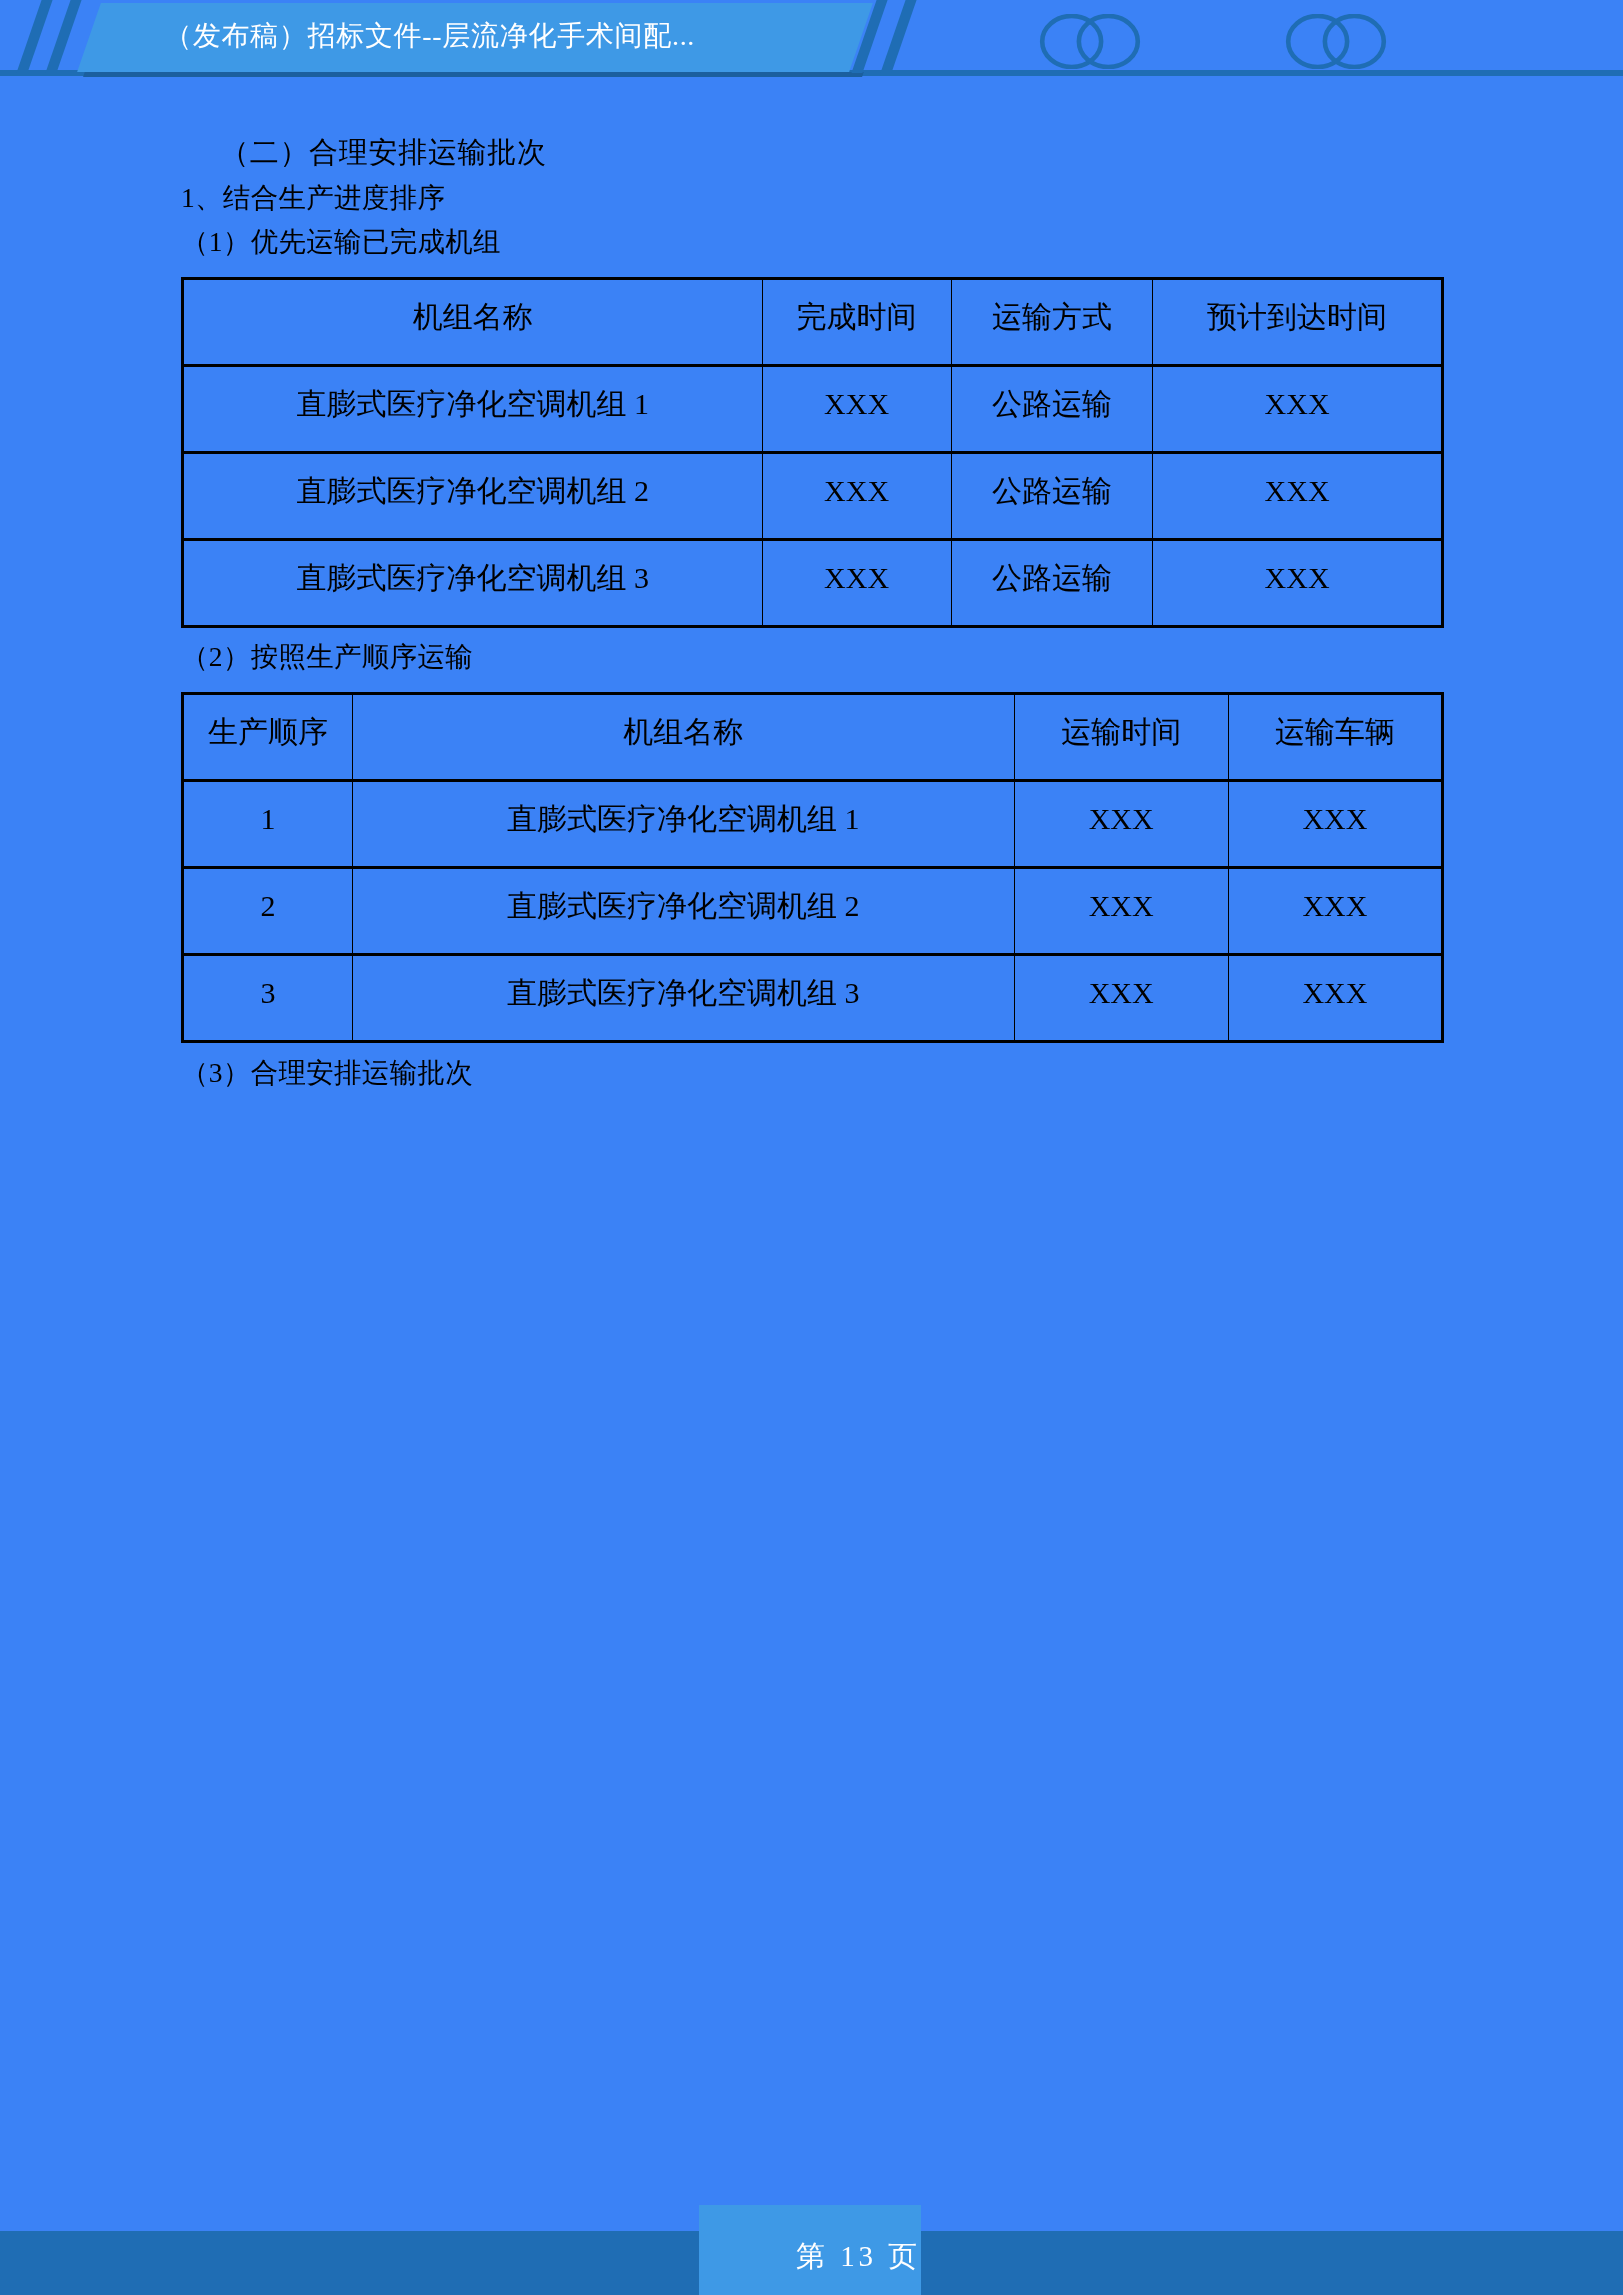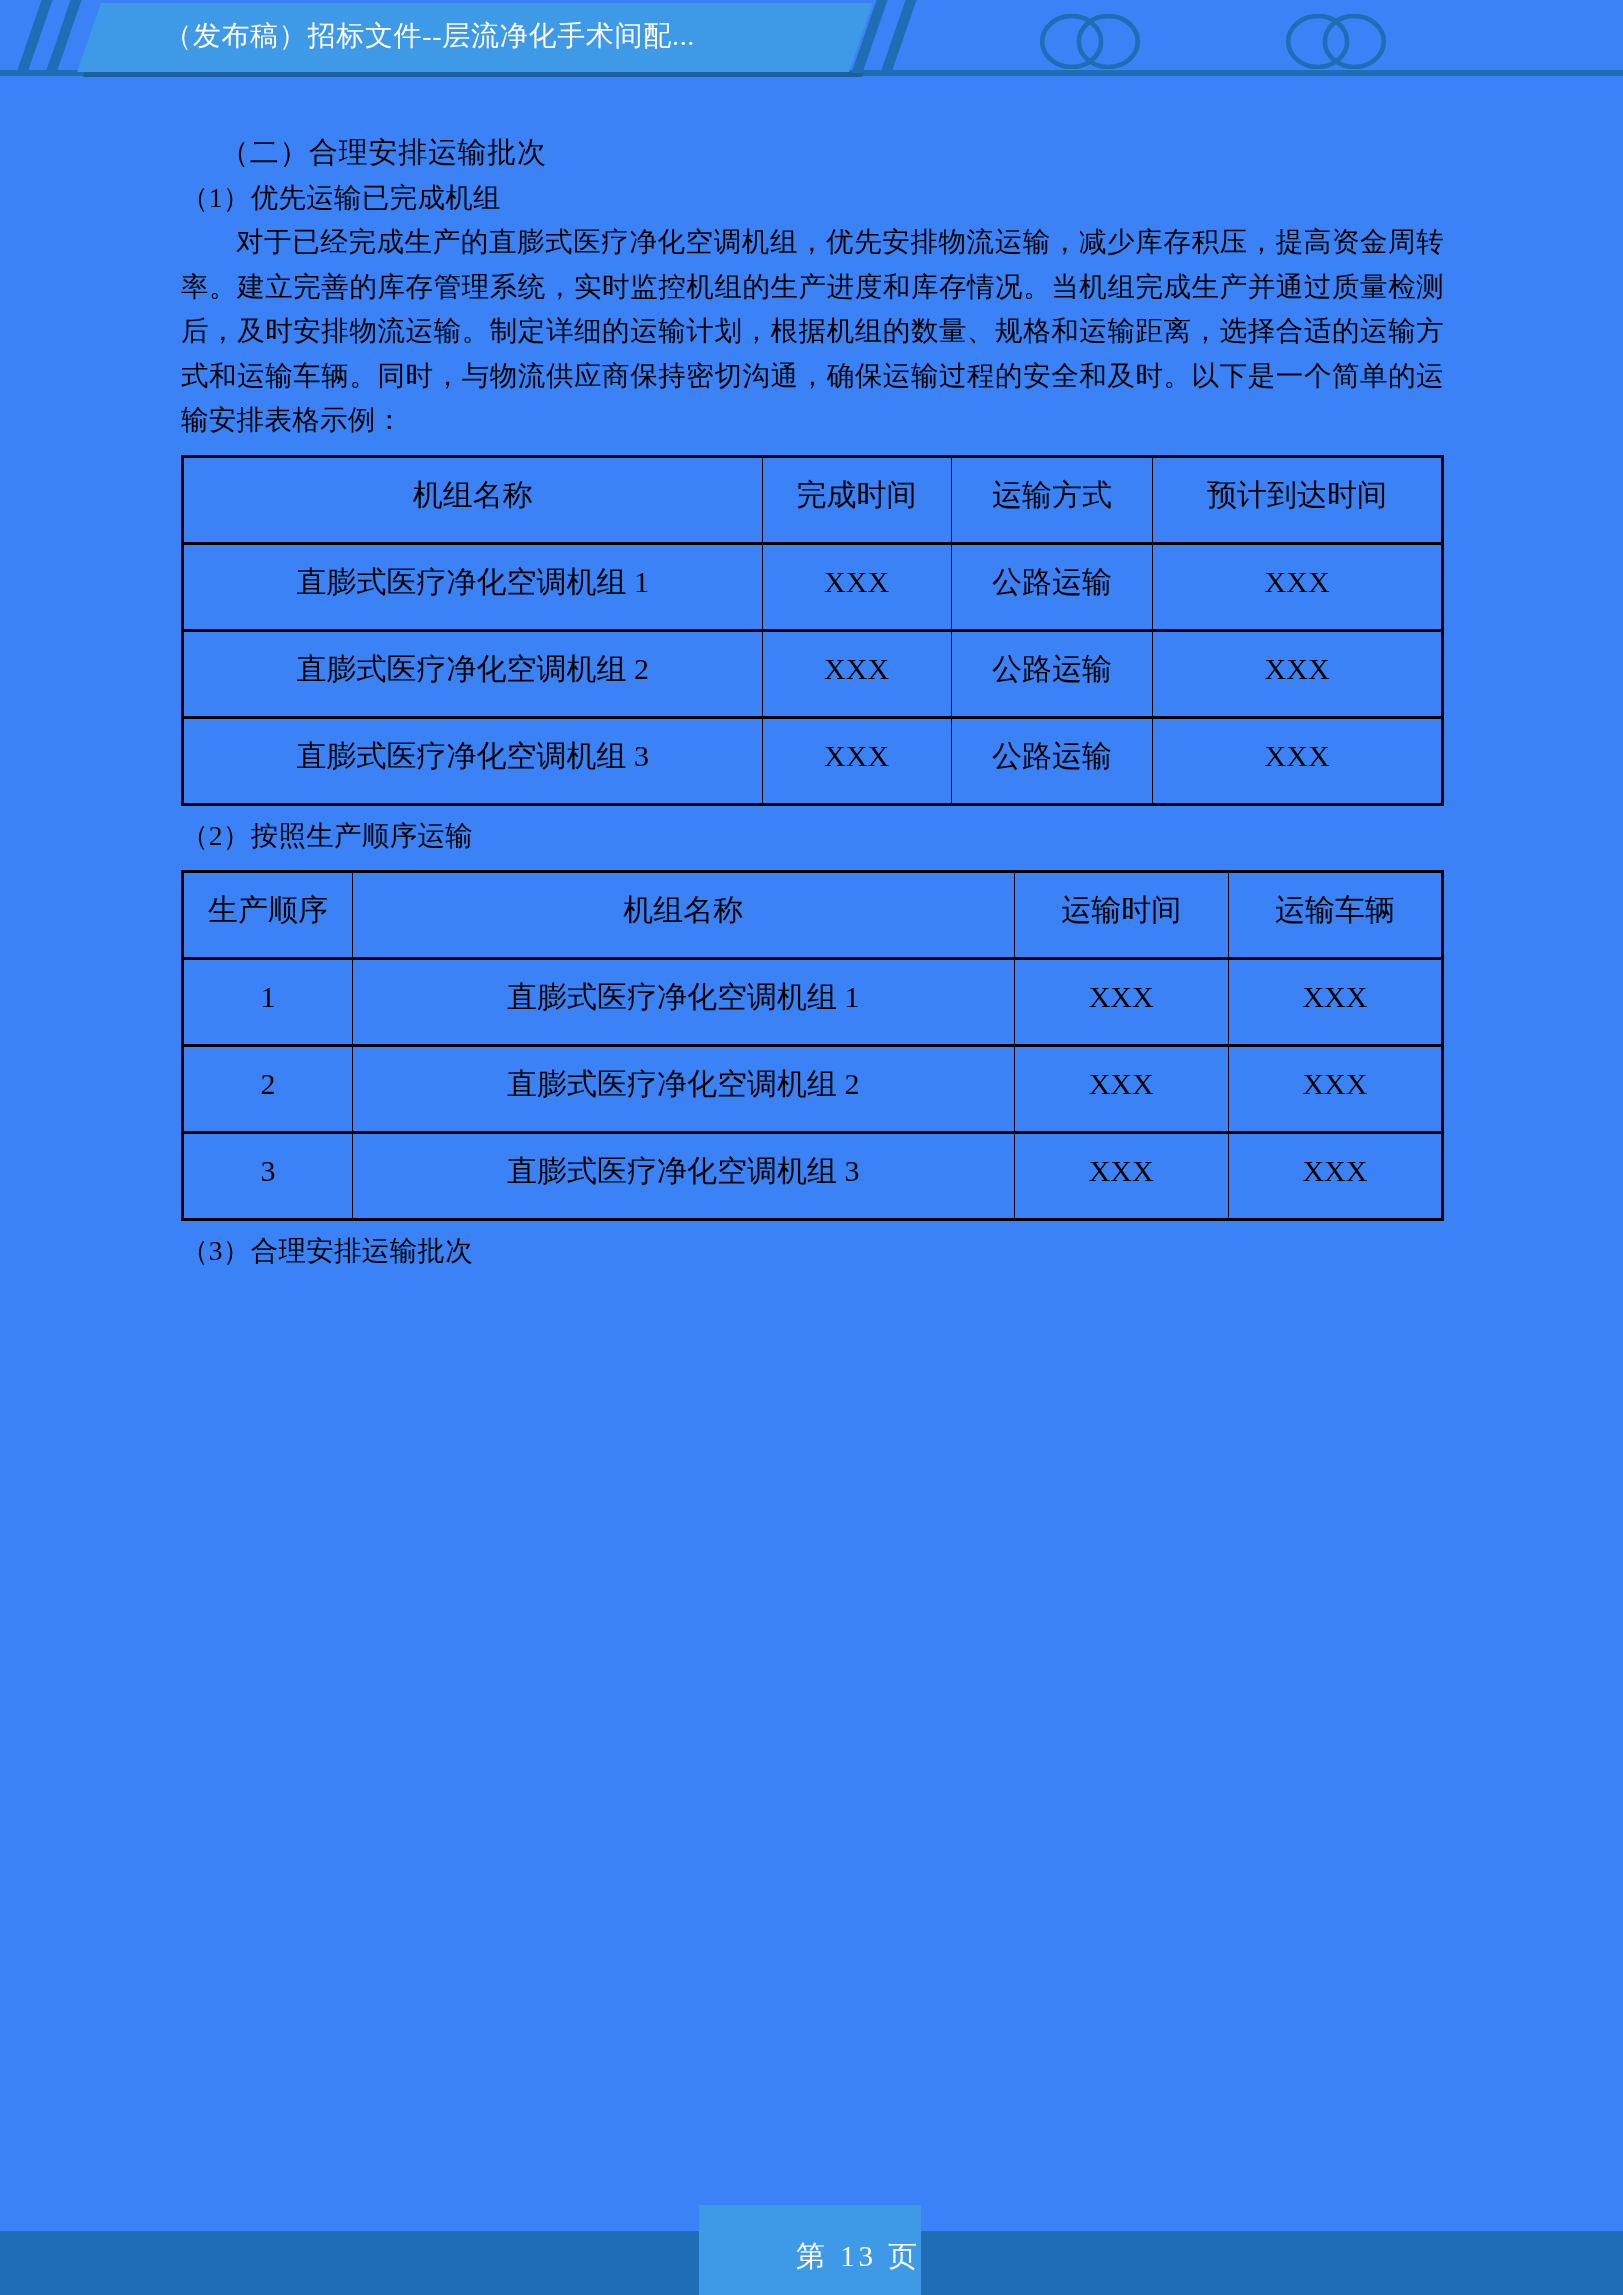--- a/index.html
+++ b/index.html
@@ -220,24 +220,24 @@
         <ellipse cx="62" cy="42" rx="45" ry="39" fill="none" stroke="#1f6db4" stroke-width="7"></ellipse>
         <ellipse cx="118" cy="42" rx="45" ry="39" fill="none" stroke="#1f6db4" stroke-width="7"></ellipse>
       </svg>
     </div>
   </div>
 
   <div class="content">
 
     <div class="sec-title">（二）合理安排运输批次</div>
 
+    <p class="para head">1、结合生产进度排序</p>
 
     <p class="para head">（1）优先运输已完成机组</p>
 
-    <p class="para indent">对于已经完成生产的直膨式医疗净化空调机组，优先安排物流运输，减少库存积压，提高资金周转率。建立完善的库存管理系统，实时监控机组的生产进度和库存情况。当机组完成生产并通过质量检测后，及时安排物流运输。制定详细的运输计划，根据机组的数量、规格和运输距离，选择合适的运输方式和运输车辆。同时，与物流供应商保持密切沟通，确保运输过程的安全和及时。以下是一个简单的运输安排表格示例：</p>
 
     <table class="doc-table t1">
       <colgroup>
           <col class="c1">
           <col class="c2">
           <col class="c3">
           <col class="c4">
         </colgroup>
       <tbody>
         <tr class="hdr-row">

